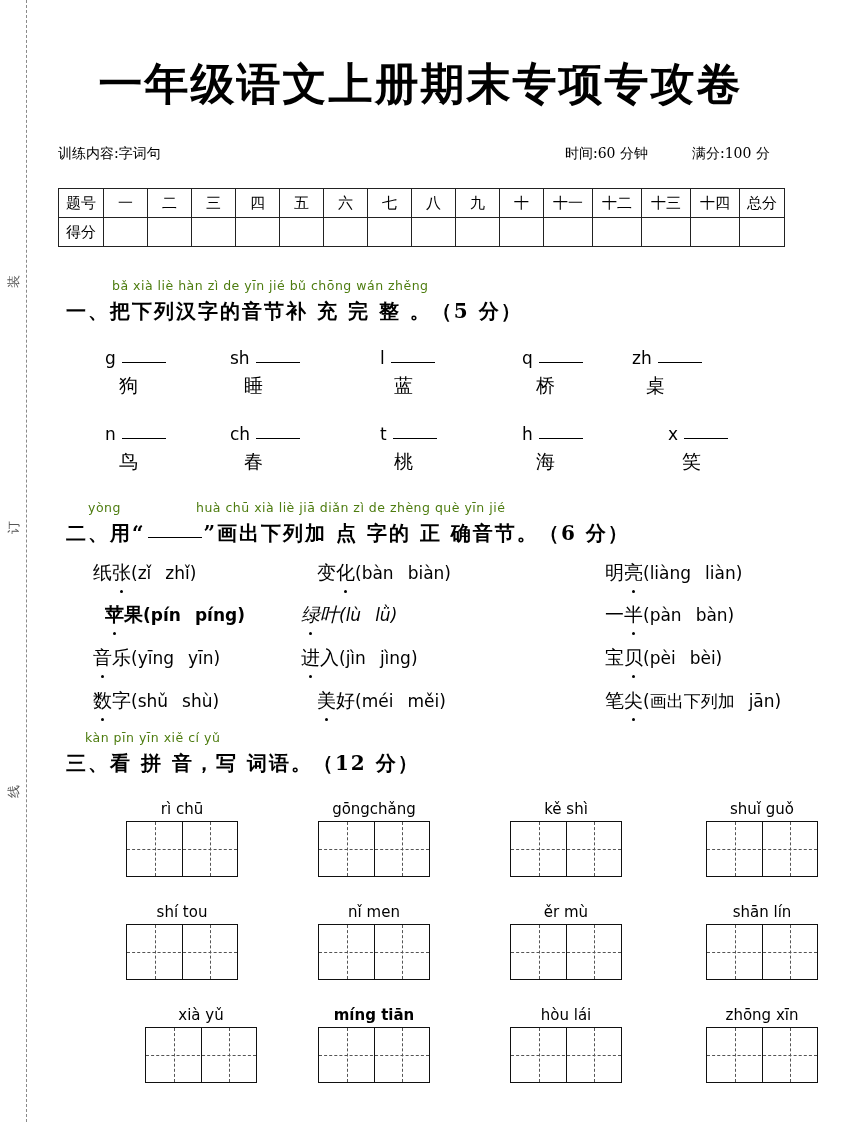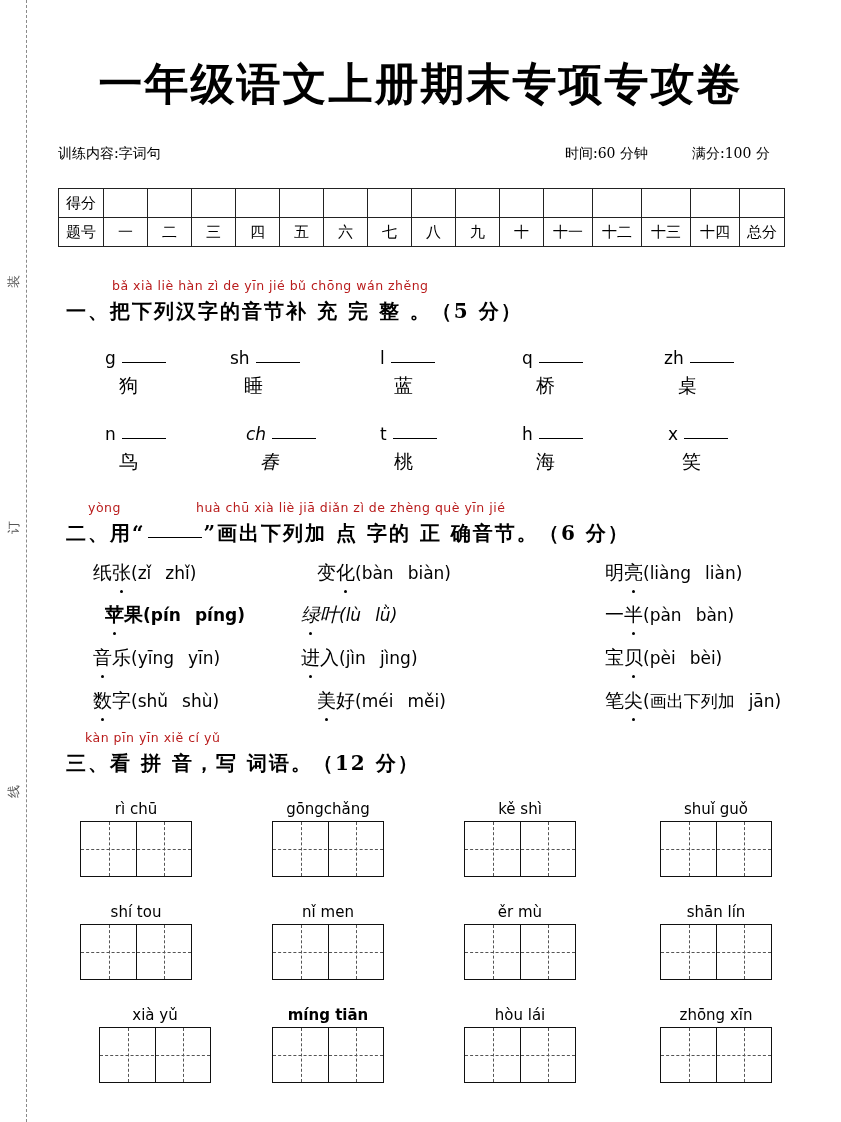--- a/index.html
+++ b/index.html
@@ -92,21 +92,21 @@
   .sec {
     position: absolute;
     left: 58px;
     white-space: nowrap;
   }
   .sec-py {
     position: absolute;
     font-size: 12.5px;
     letter-spacing: 0.5px;
     white-space: nowrap;
-    color: #b91c1c;
+    color: #4d7c0f;
   }
   .sec-title {
     font-size: 20px;
     font-weight: bold;
     letter-spacing: 2px;
     font-family: "DejaVu Serif", "Liberation Serif", serif;
     white-space: nowrap;
     margin-left: 8px;
   }
   .sec-title .uline {
@@ -168,21 +168,21 @@
     border-radius: 50%;
   }
   .py-opt {
     font-family: "DejaVu Sans", "Liberation Sans", sans-serif;
     font-size: 17px;
   }
   .py-gap { display: inline-block; width: 14px; }
 
   
   .ex3-row { position: absolute; left: 0; width: 841px; }
-  .ex3-cell { position: absolute; }
+  .ex3-cell { position: absolute; margin-left: 46px; }
   .ex3-py {
     font-size: 15px;
     text-align: center;
     width: 112px;
     margin-bottom: 3px;
     white-space: nowrap;
     font-family: "DejaVu Sans", "Liberation Sans", sans-serif;
   }
   .grid2 {
     width: 112px;
@@ -223,55 +223,55 @@
 
 <div class="title">一年级语文上册期末专项专攻卷</div>
 
 <div class="meta meta-left">训练内容:字词句</div>
 <div class="meta meta-time">时间:60 分钟</div>
 <div class="meta meta-total">满分:100 分</div>
 
 <table class="score-table">
   <tbody>
       <tr>
-    <td class="lbl">得分</td>
-    <td></td>
-    <td></td>
-    <td></td>
-    <td></td>
-    <td></td>
-    <td></td>
-    <td></td>
-    <td></td>
-    <td></td>
-    <td></td>
-    <td></td>
-    <td></td>
-    <td></td>
-    <td></td>
-    <td></td>
-  </tr>
-  <tr>
     <td class="lbl">题号</td>
     <td class="n">一</td>
     <td class="n">二</td>
     <td class="n">三</td>
     <td class="n">四</td>
     <td class="n">五</td>
     <td class="n">六</td>
     <td class="n">七</td>
     <td class="n">八</td>
     <td class="n">九</td>
     <td class="n">十</td>
     <td class="nn">十一</td>
     <td class="nn">十二</td>
     <td class="nn">十三</td>
     <td class="nn">十四</td>
     <td class="sum">总分</td>
   </tr>
+  <tr>
+    <td class="lbl">得分</td>
+    <td></td>
+    <td></td>
+    <td></td>
+    <td></td>
+    <td></td>
+    <td></td>
+    <td></td>
+    <td></td>
+    <td></td>
+    <td></td>
+    <td></td>
+    <td></td>
+    <td></td>
+    <td></td>
+    <td></td>
+  </tr>
 </tbody>
   </table>
 
 <div class="sec-py" style="left:112px; top:278px;">bǎ xià liè hàn zì  de yīn jié bǔ chōng wán zhěng</div>
 <div class="sec sec-title" style="top:298px;">
   <span>一、</span><span>把下列汉字的音节补 充  完  整 。</span><span>（5 分）</span>
 </div>
 
 <div class="ex1-row" style="top:348px;">
   <div class="ex1-item" style="left:105px;">
@@ -283,32 +283,32 @@
     <div class="ex1-char">睡</div>
   </div>
   <div class="ex1-item" style="left:380px;">
     <div class="ex1-top"><span>l</span><span class="blank"></span></div>
     <div class="ex1-char">蓝</div>
   </div>
   <div class="ex1-item" style="left:522px;">
     <div class="ex1-top"><span>q</span><span class="blank"></span></div>
     <div class="ex1-char">桥</div>
   </div>
-  <div class="ex1-item" style="left:664px;">
+  <div class="ex1-item" style="left:632px;">
     <div class="ex1-top"><span>zh</span><span class="blank"></span></div>
     <div class="ex1-char">桌</div>
   </div>
 </div>
 
 <div class="ex1-row" style="top:424px;">
   <div class="ex1-item" style="left:105px;">
     <div class="ex1-top"><span>n</span><span class="blank"></span></div>
     <div class="ex1-char">鸟</div>
   </div>
-  <div class="ex1-item" style="left:246px;font-style:italic;">
+  <div class="ex1-item" style="left:230px;">
     <div class="ex1-top"><span>ch</span><span class="blank"></span></div>
     <div class="ex1-char">春</div>
   </div>
   <div class="ex1-item" style="left:380px;">
     <div class="ex1-top"><span>t</span><span class="blank"></span></div>
     <div class="ex1-char">桃</div>
   </div>
   <div class="ex1-item" style="left:522px;">
     <div class="ex1-top"><span>h</span><span class="blank"></span></div>
     <div class="ex1-char">海</div>

